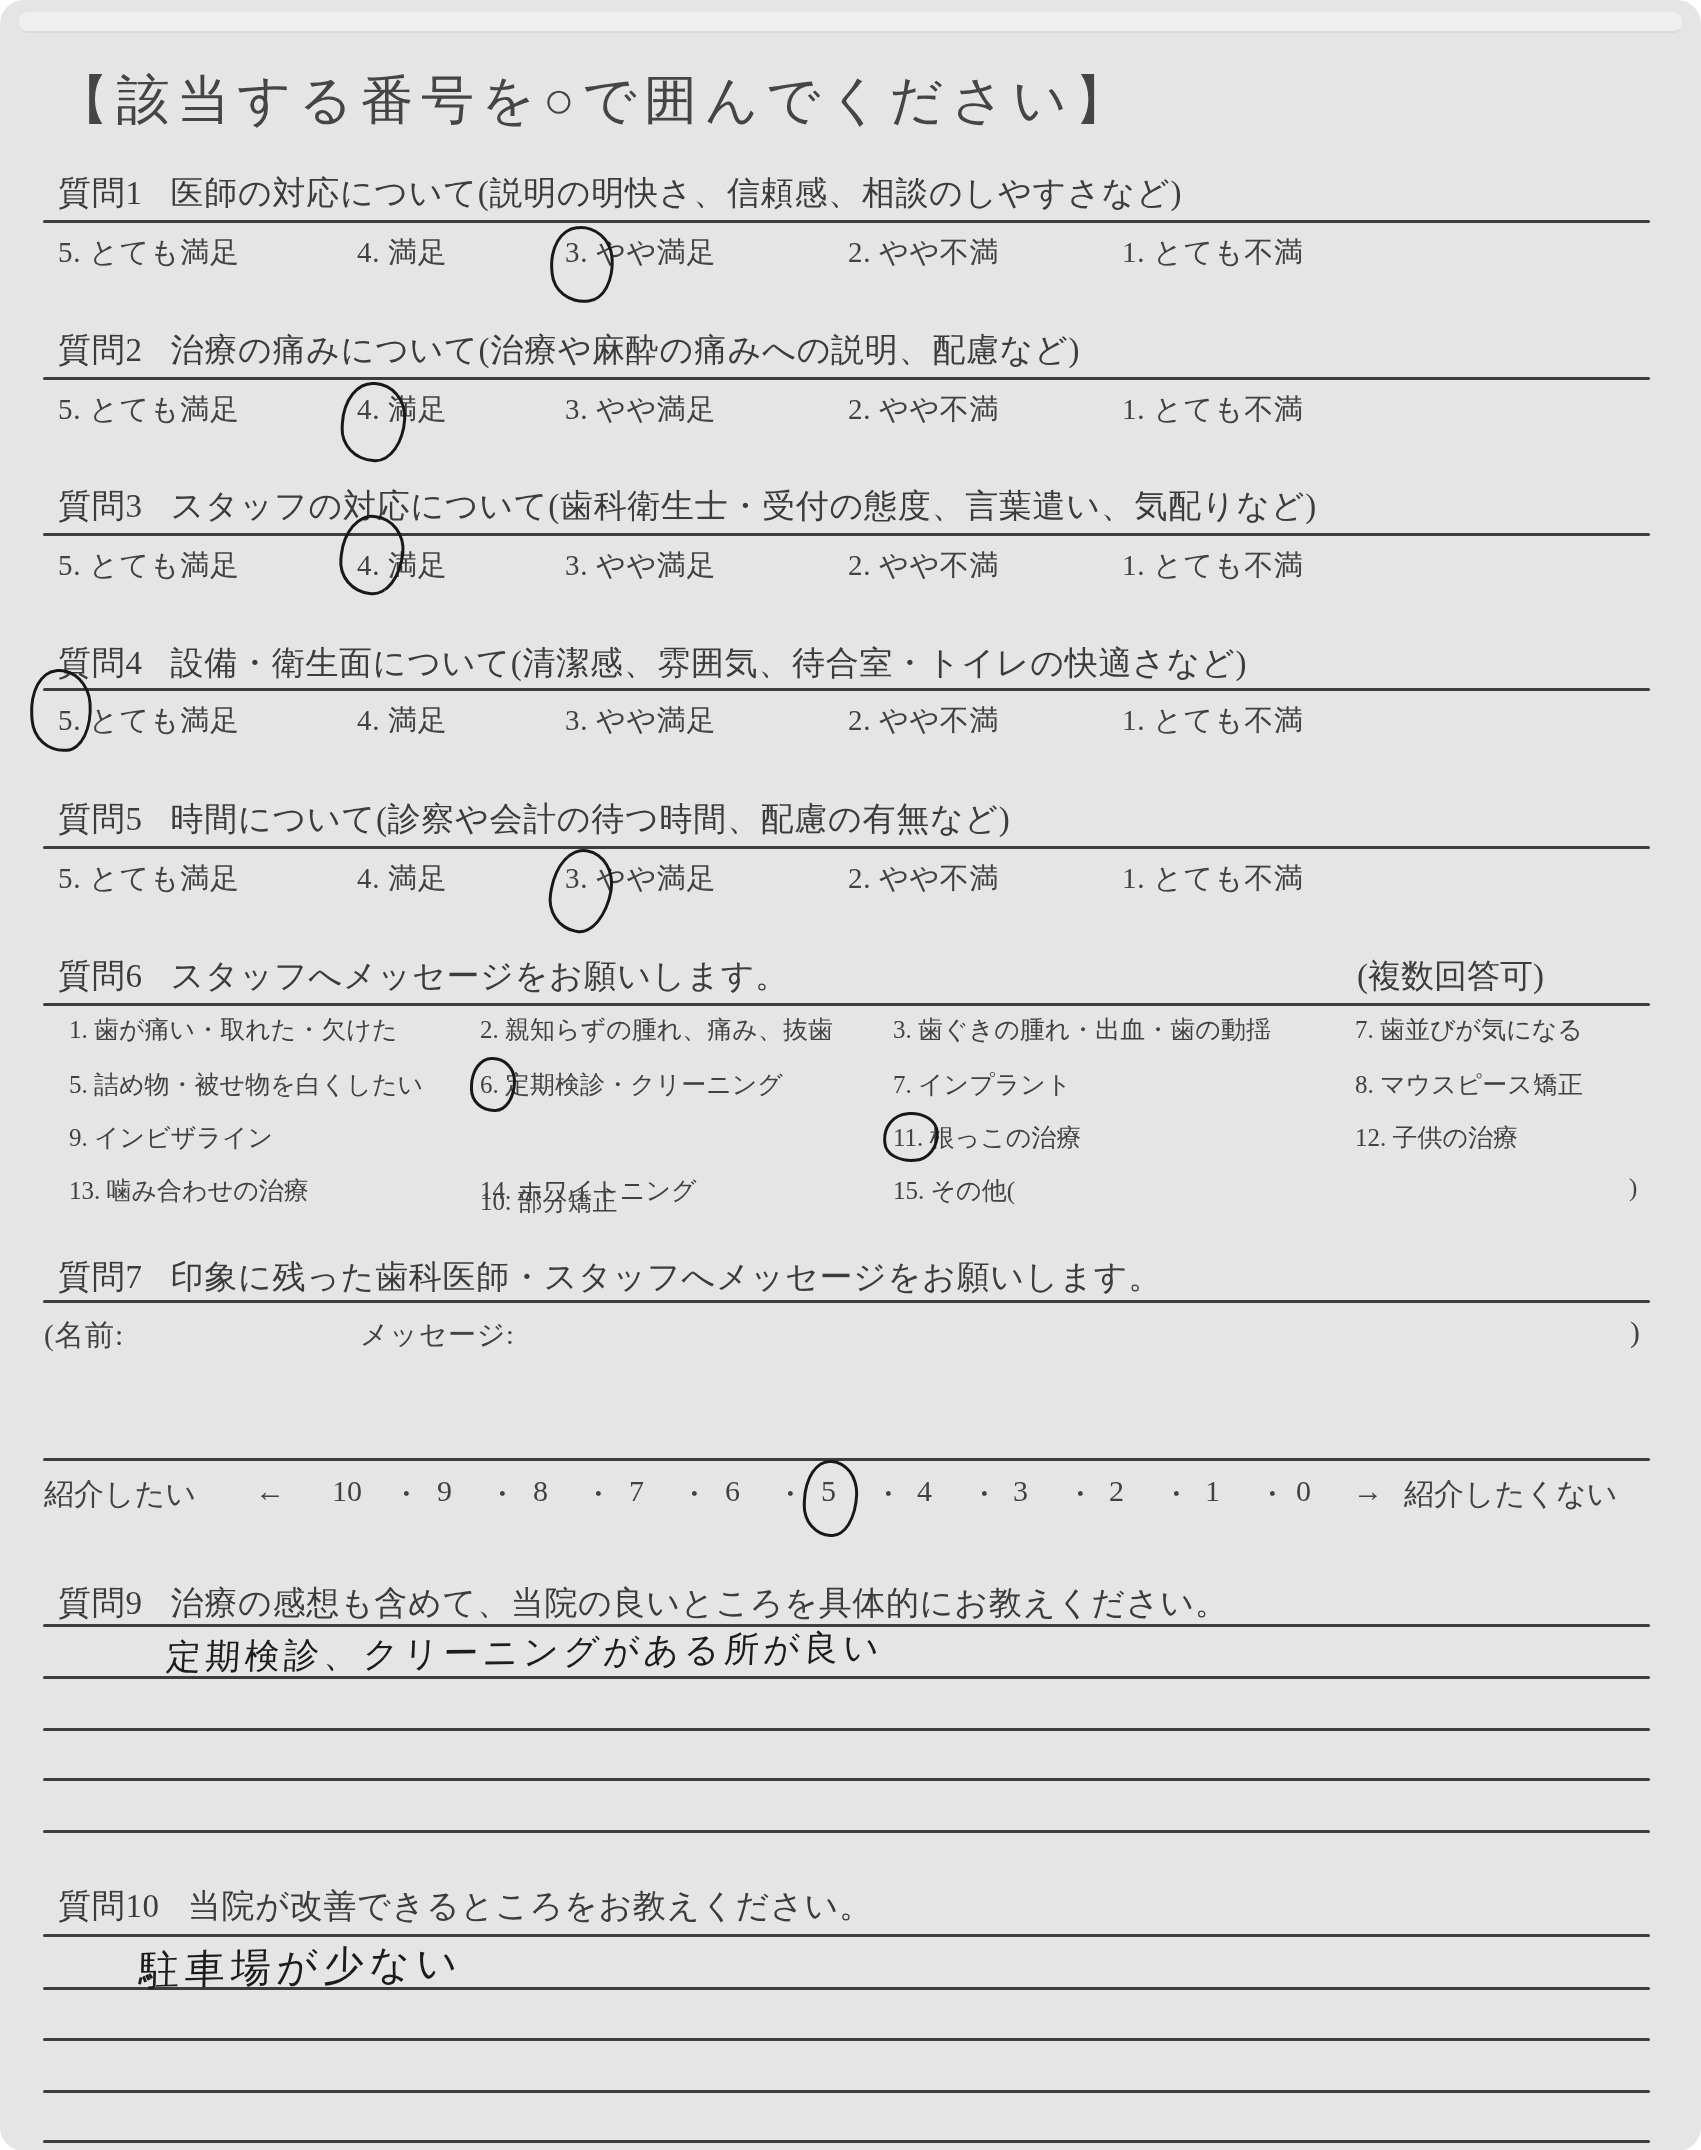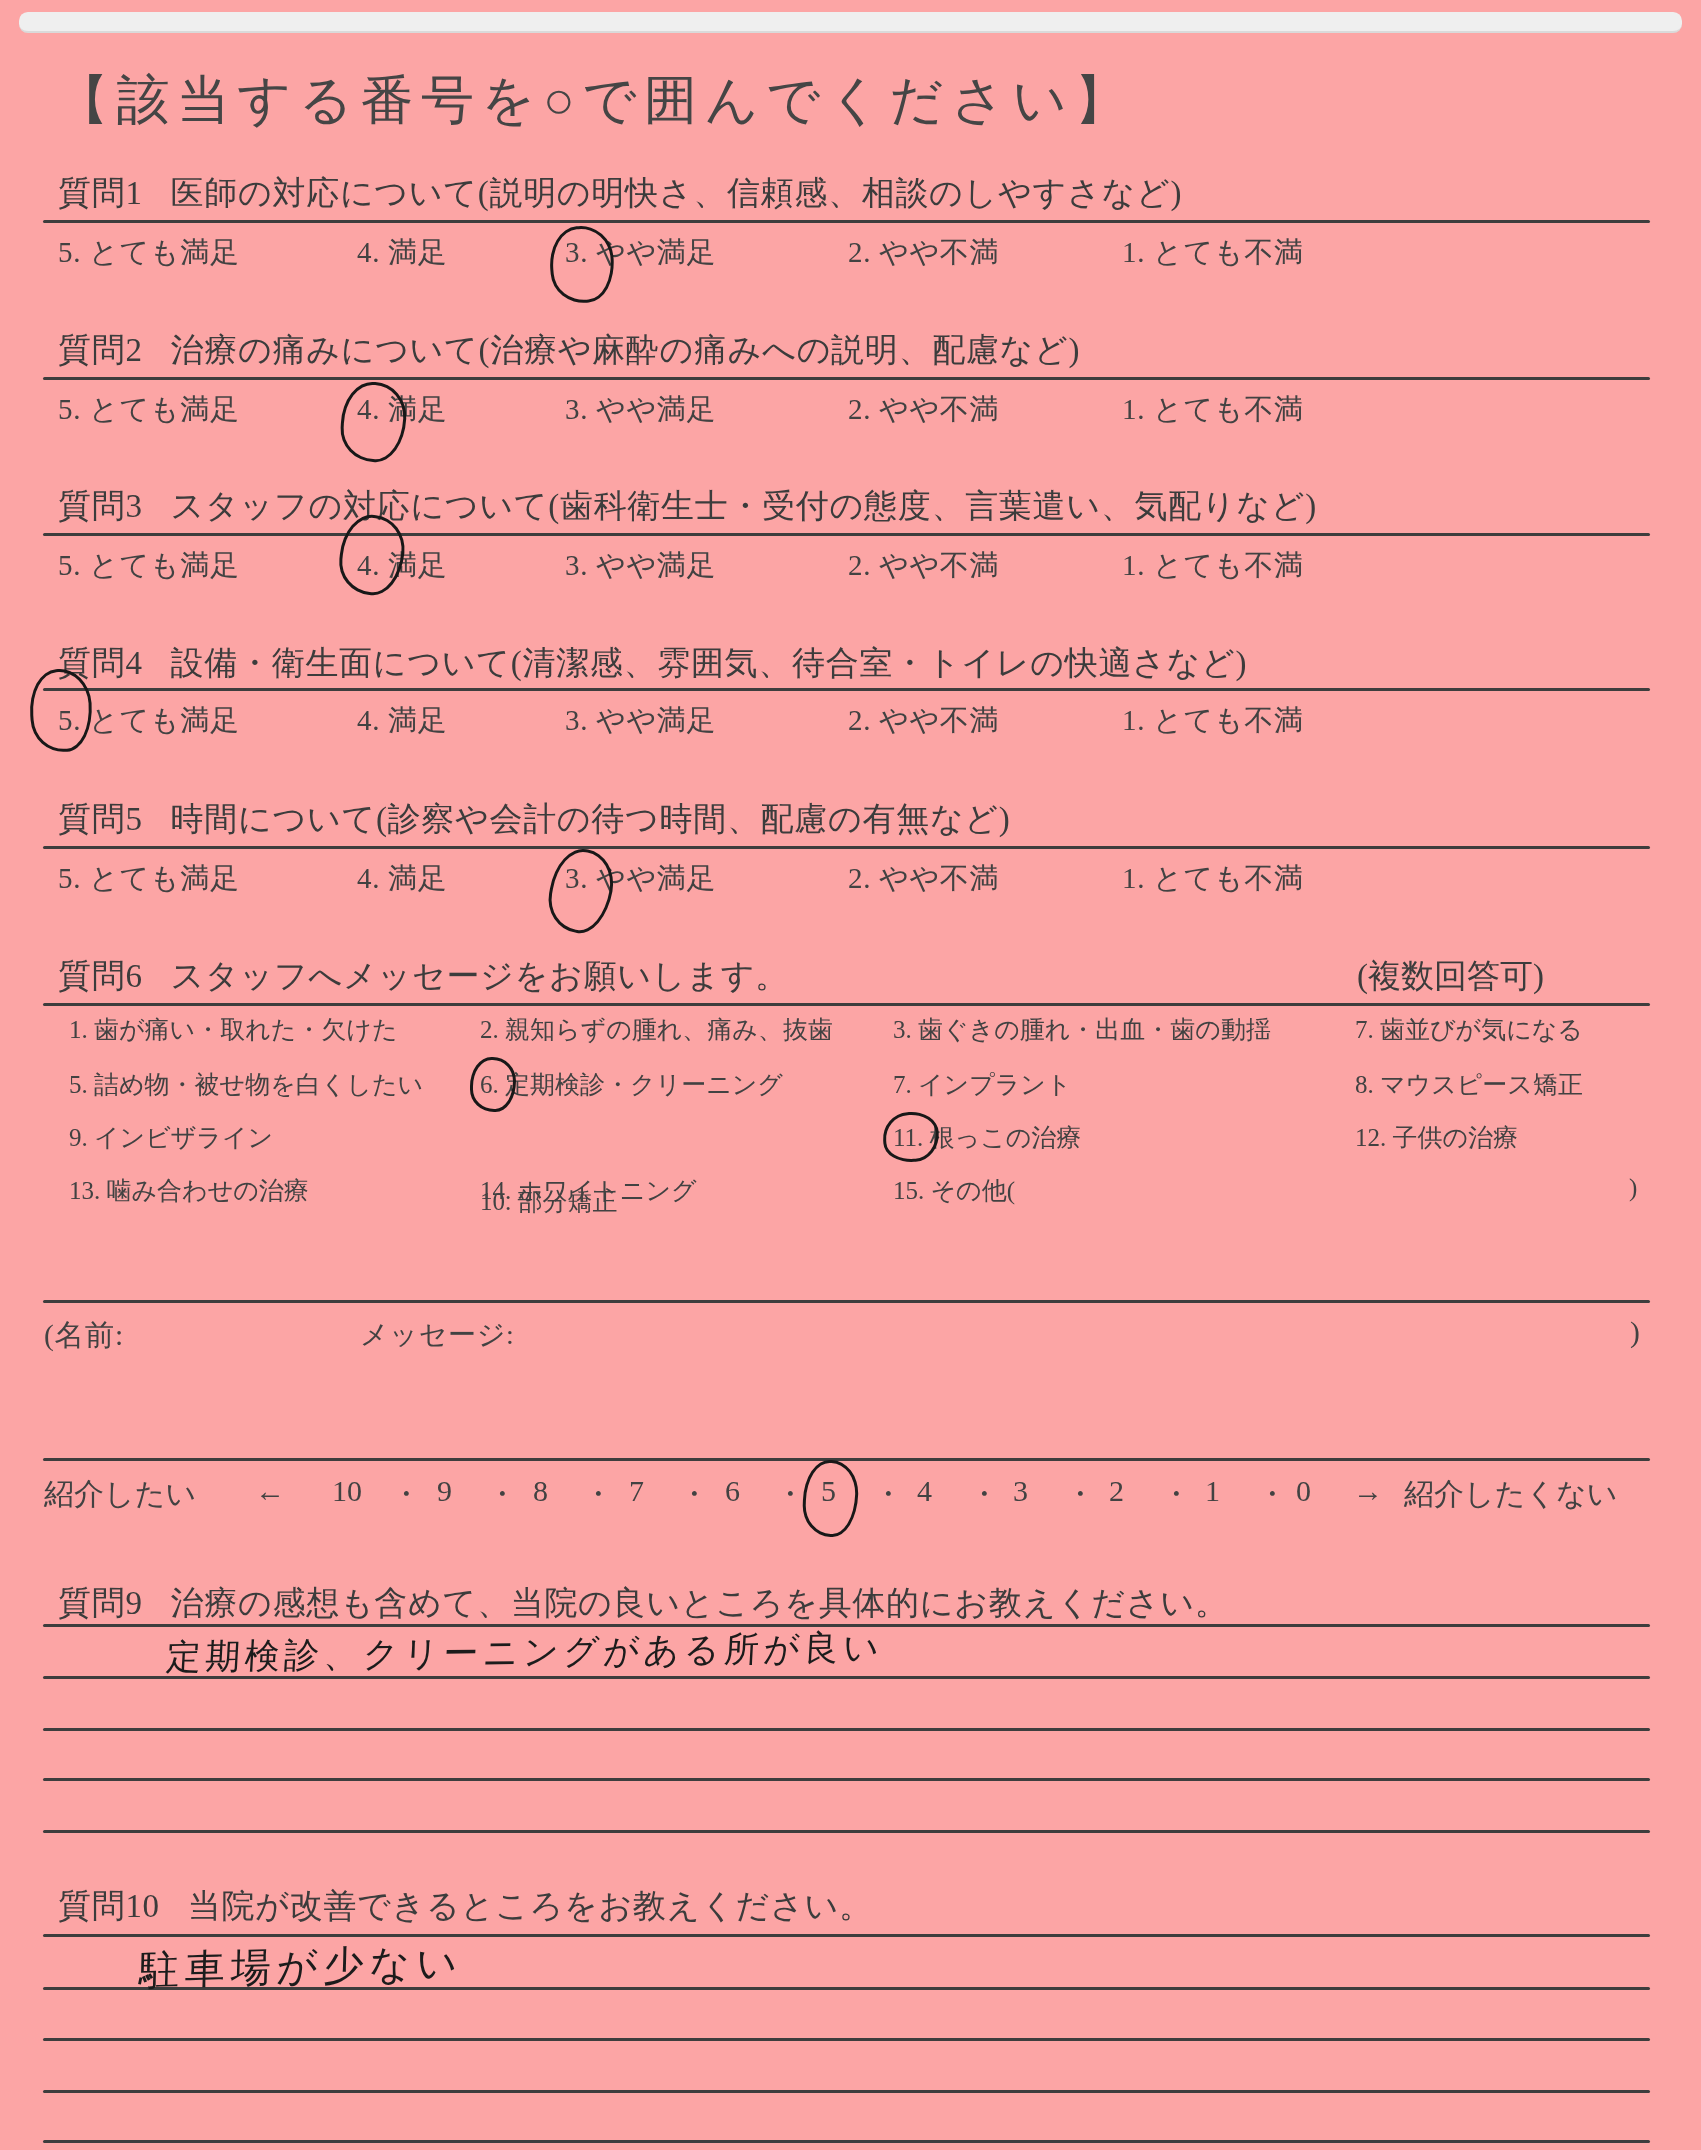--- a/index.html
+++ b/index.html
@@ -1,18 +1,18 @@
 <!DOCTYPE html>
 <html style="font-size:11.8px"><head>
 <meta charset="utf-8">
 <style>
   html,body{margin:0;padding:0;background:#ffffff;}
   .page{
-    position:relative;width:1701px;height:2151px;background:#fca5a5;
-    font-family:"Liberation Serif","DejaVu Serif",serif;color:#3c3c3c;overflow:hidden;
+    position:relative;width:1701px;height:2151px;background:#e5e5e5;
+    font-family:"Liberation Serif","DejaVu Serif",serif;color:#3c3c3c;overflow:hidden;border-radius:24px;
   }
   .scan-band{
     position:absolute;left:19px;top:11.8px;width:1663px;height:19px;
     background:#efefef;border-bottom:2.2px solid #dadada;border-radius:8.9px;
   }
   .title{
     position:absolute;left:56px;top:65px;font-size:53px;letter-spacing:7.4px;
     color:#454545;font-weight:500;white-space:nowrap;
   }
   .qhead{position:absolute;left:58px;font-size:33px;letter-spacing:0.7px;white-space:nowrap;color:#3c3c3c;}
@@ -112,20 +112,23 @@
   <span class="sopt" style="left:1355px;top:1121px">12. 子供の治療</span>
 
   <span class="sopt" style="left:69px;top:1174px">13. 噛み合わせの治療</span>
   <span class="sopt" style="left:480px;top:1174px">14. ホワイトニング</span>
   <span class="sopt" style="left:893px;top:1174px">15. その他(</span>
   <span class="sopt" style="left:1629px;top:1174px">)</span>
 
   <div class="circle" style="left:470px;top:1057px;width:40px;height:49px;transform:rotate(0deg)"></div>
   <div class="circle" style="left:883px;top:1112px;width:50px;height:44px;transform:rotate(-4deg)"></div>
 
+  <div class="qhead" style="top:1255px">
+    <span class="qlabel">質問7</span><span>印象に残った歯科医師・スタッフへメッセージをお願いします。</span>
+  </div>
   <div class="rule" style="top:1300px"></div>
   <span class="opt" style="left:44px;top:1316px;font-size:29.5px">(名前:</span>
   <span class="opt" style="left:360px;top:1316px;font-size:28px">メッセージ:</span>
   <span class="opt" style="left:1630px;top:1316px;font-size:29.5px">)</span>
 
   <div class="rule" style="top:1458px"></div>
   <span class="nps" style="left:44px;top:1474px">紹介したい</span>
   <span class="nps" style="left:255px;top:1474px">←</span>
   <span class="nps" style="left:332px;top:1474px">10</span>
   <span class="nps" style="left:391px;top:1474px">・</span>

